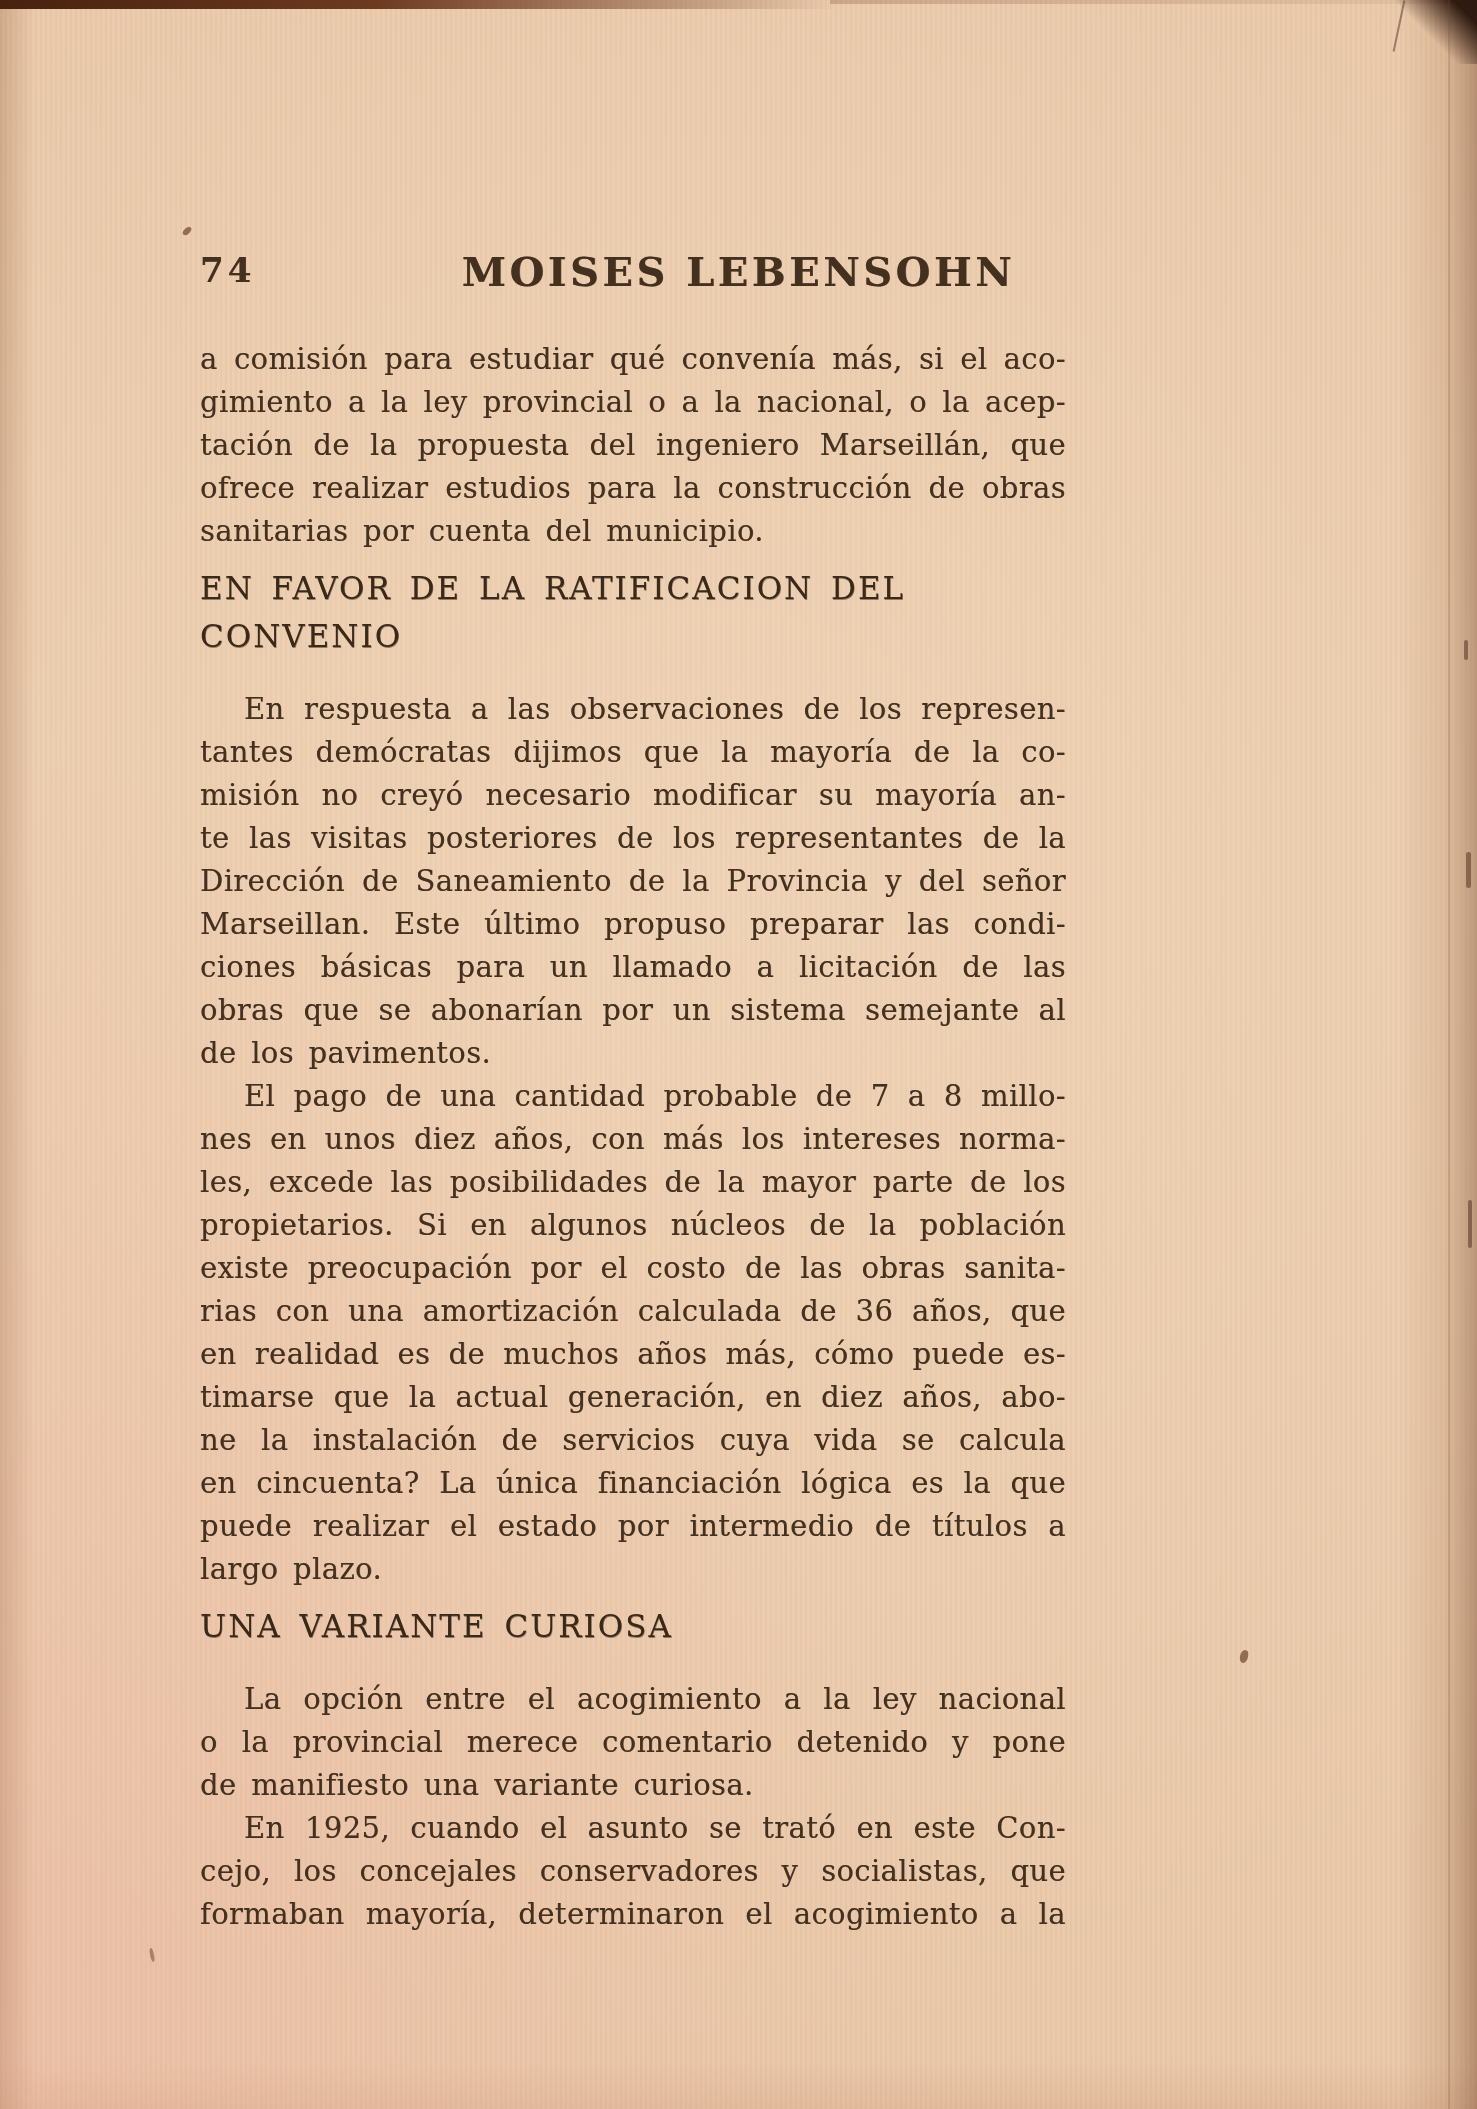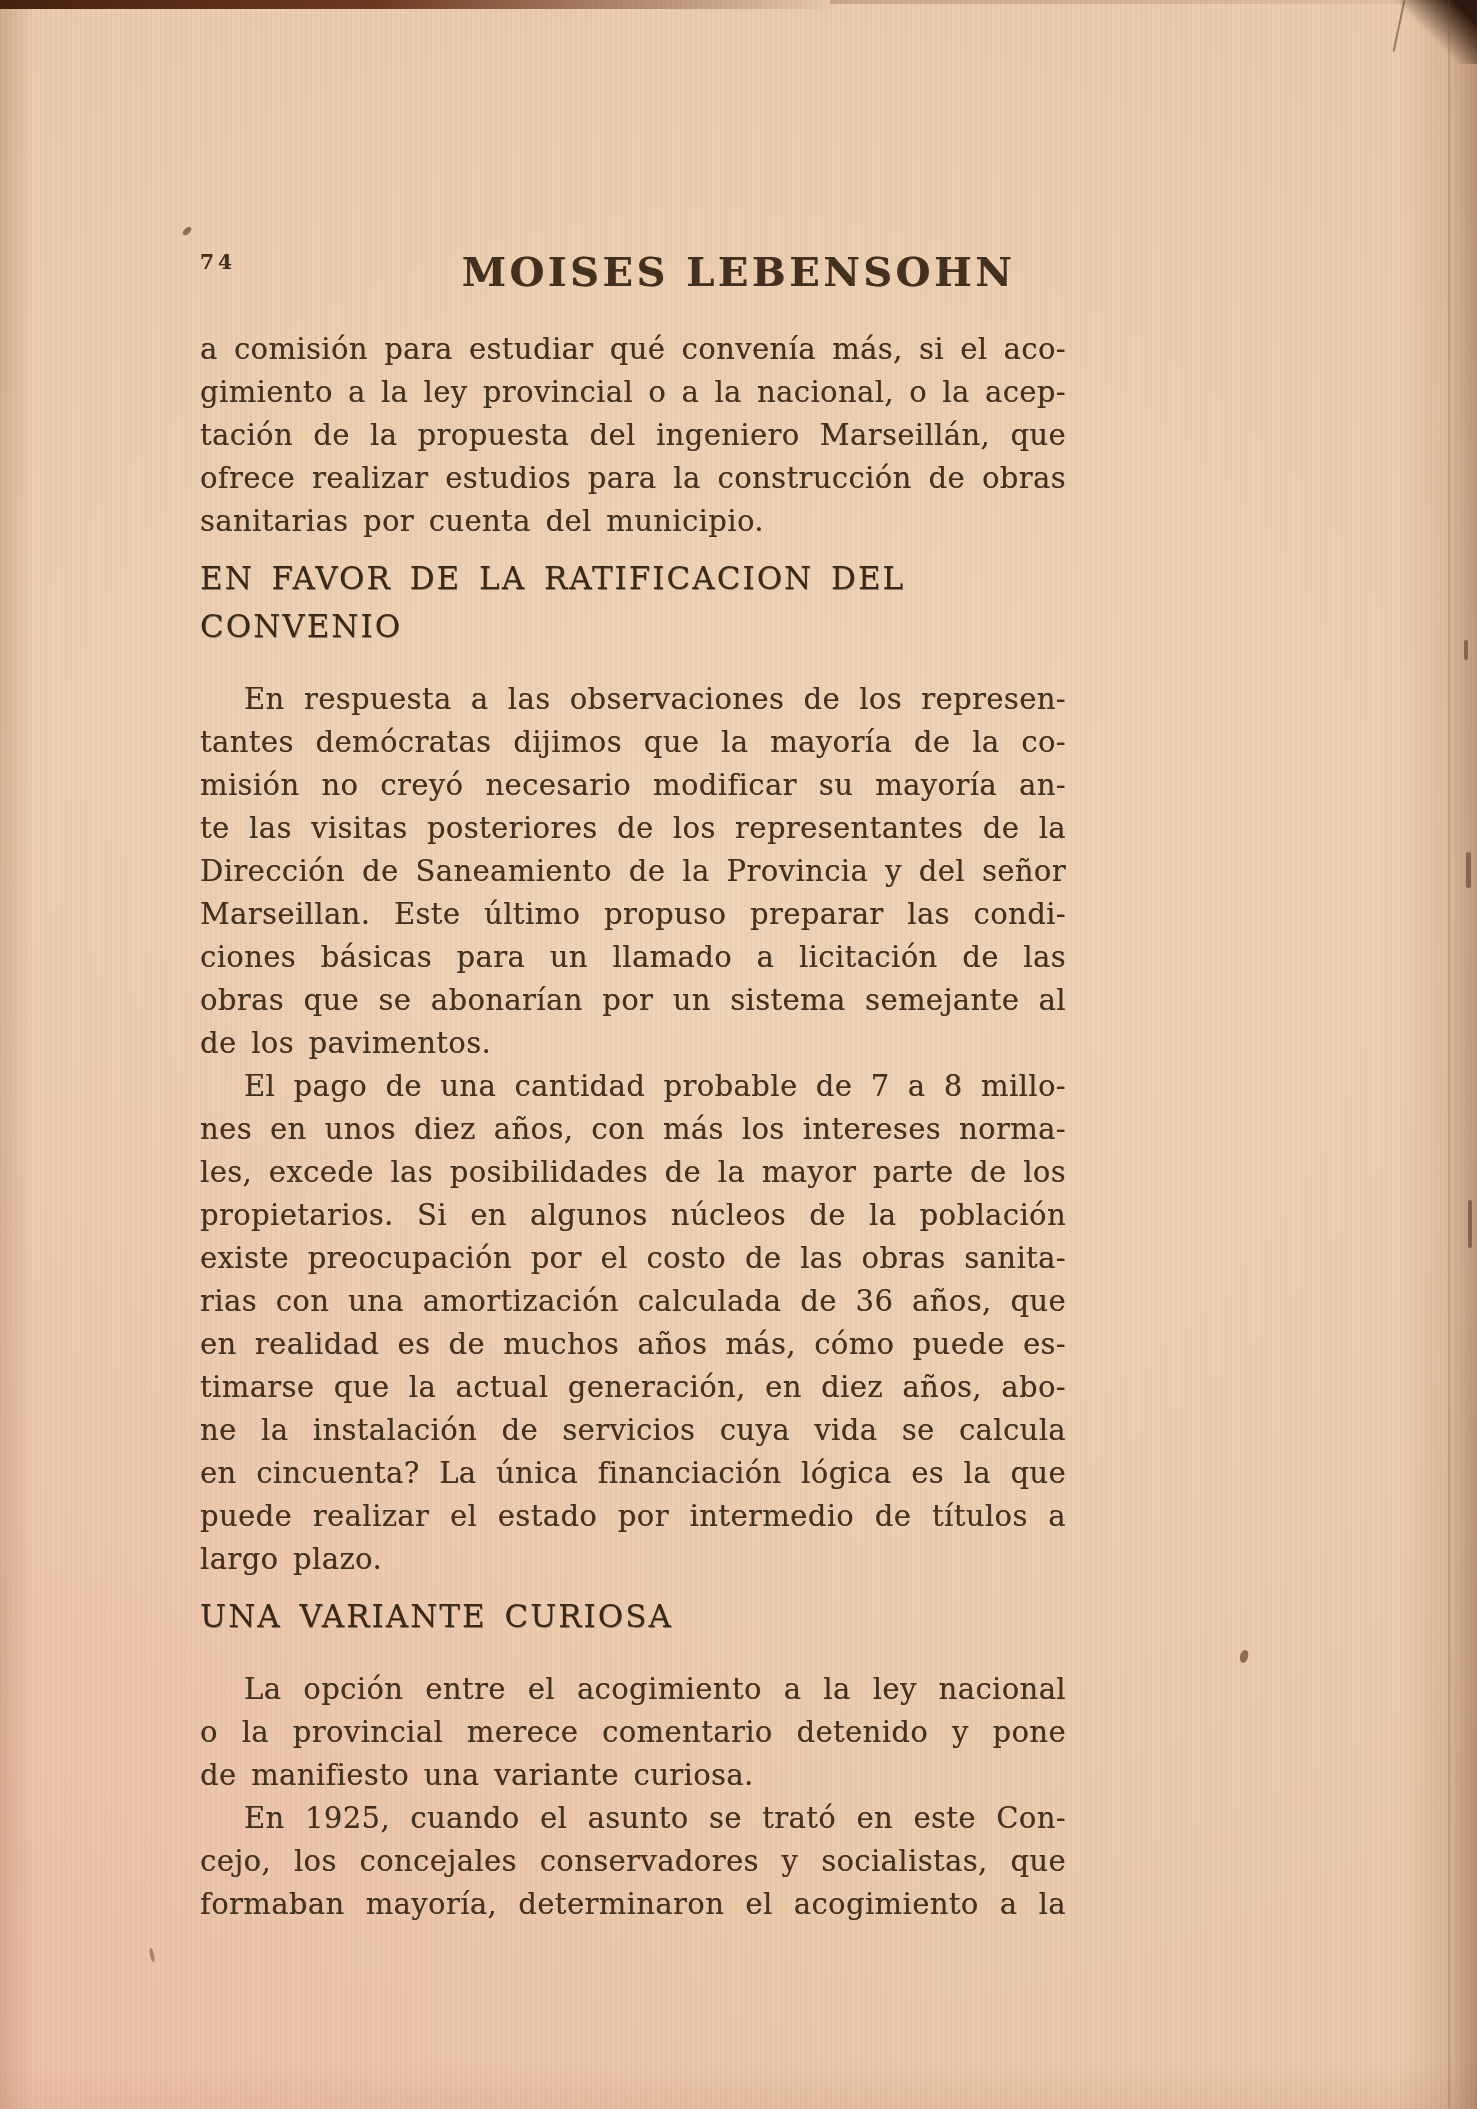--- a/index.html
+++ b/index.html
@@ -35,31 +35,31 @@
   .m1{left:1464px;top:640px;width:4px;height:20px;}
   .m2{left:1466px;top:852px;width:5px;height:36px;}
   .m3{left:1468px;top:1200px;width:4px;height:48px;}
   .speck{position:absolute;background:rgba(92,52,30,.62);border-radius:60% 40% 55% 45%;}
   .s1{left:184px;top:226px;width:6px;height:10px;transform:rotate(38deg);}
   .s2{left:1240px;top:1650px;width:8px;height:13px;transform:rotate(8deg);}
   .s3{left:150px;top:1948px;width:4px;height:14px;transform:rotate(-14deg);background:rgba(92,52,30,.45);}
   
   .pagenum{
     position:absolute;left:200px;top:250px;
-    font-size:20px;font-weight:bold;color:var(--ink,#43301f);
+    font-size:34px;font-weight:bold;color:var(--ink,#43301f);
     letter-spacing:4px;
     text-shadow:.3px .3px .5px rgba(67,48,31,.55);}
   .running{
     position:absolute;left:0;top:248px;width:1477px;text-align:center;
     font-size:40px;font-weight:bold;color:var(--ink,#43301f);
     letter-spacing:3.5px;
     text-shadow:.4px .4px .5px rgba(67,48,31,.55);}
   
   .content{
-    position:absolute;left:200px;top:328px;width:866px;
+    position:absolute;left:200px;top:338px;width:866px;
     font-size:29px;color:var(--ink,#43301f);
     text-shadow:.3px .3px .4px rgba(67,48,31,.5);}
   .tline{
     line-height:43px;height:43px;white-space:nowrap;
     text-align:justify;text-align-last:justify;
     word-spacing:5px;letter-spacing:.4px;
     white-space:normal;}
   .endline{text-align-last:left;}
   .indent{text-indent:44px;}
   .heading{

